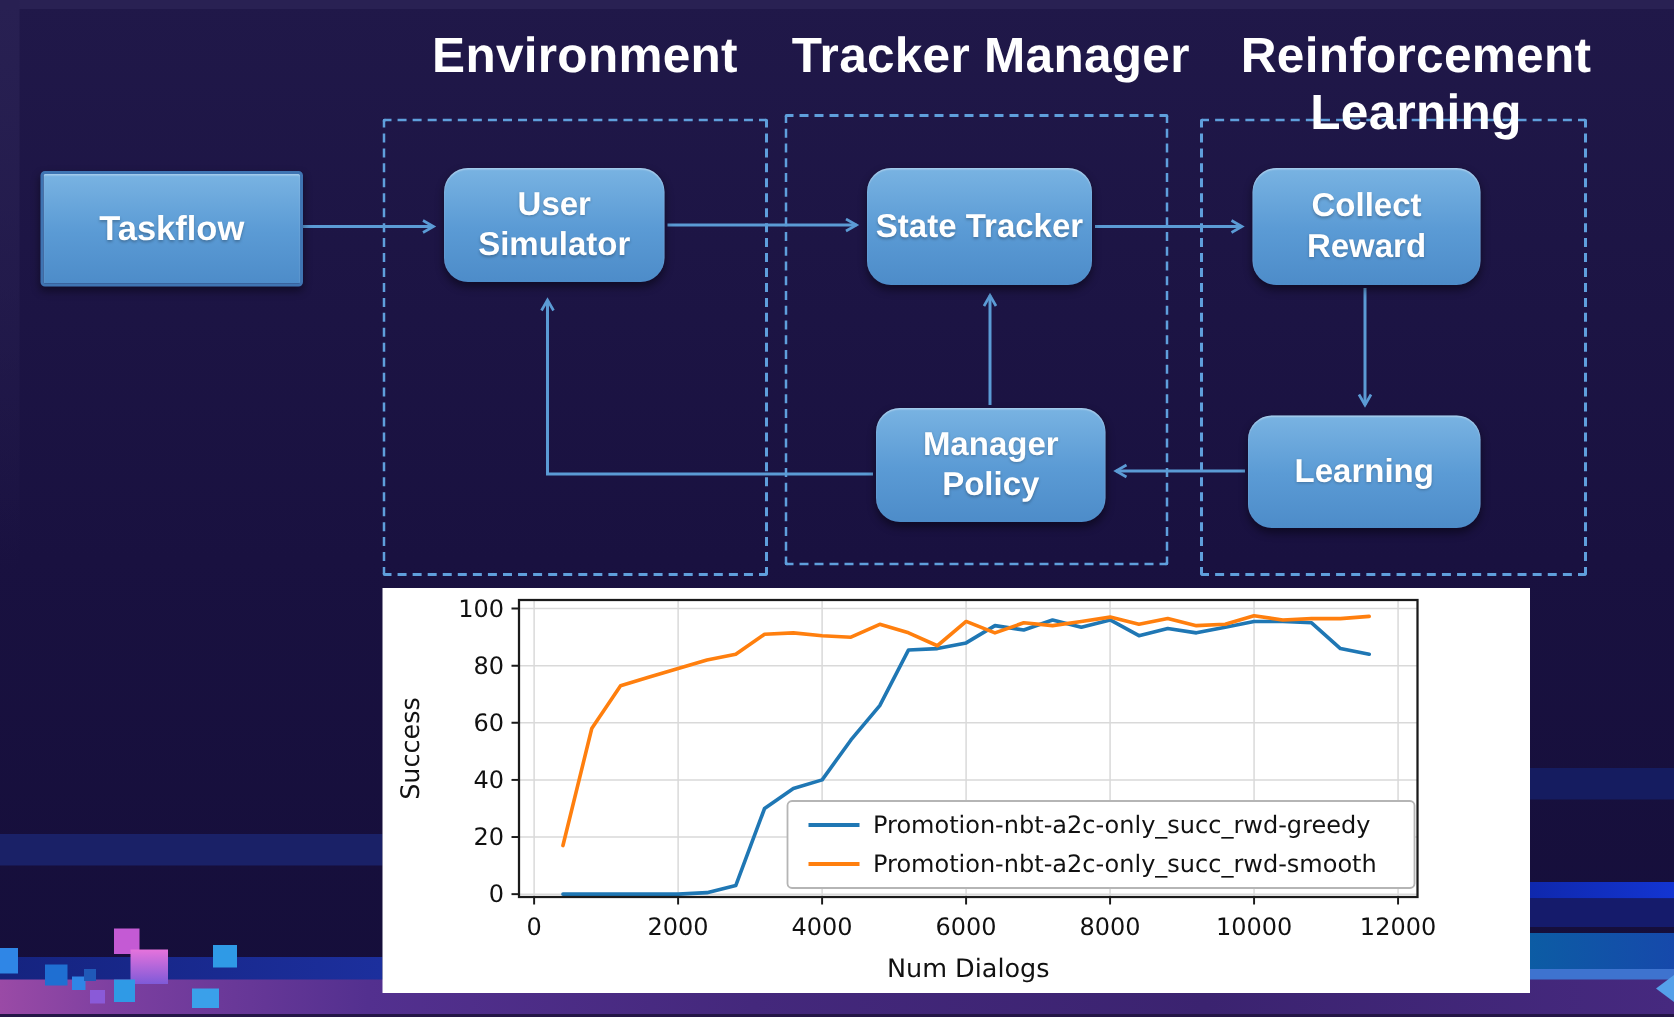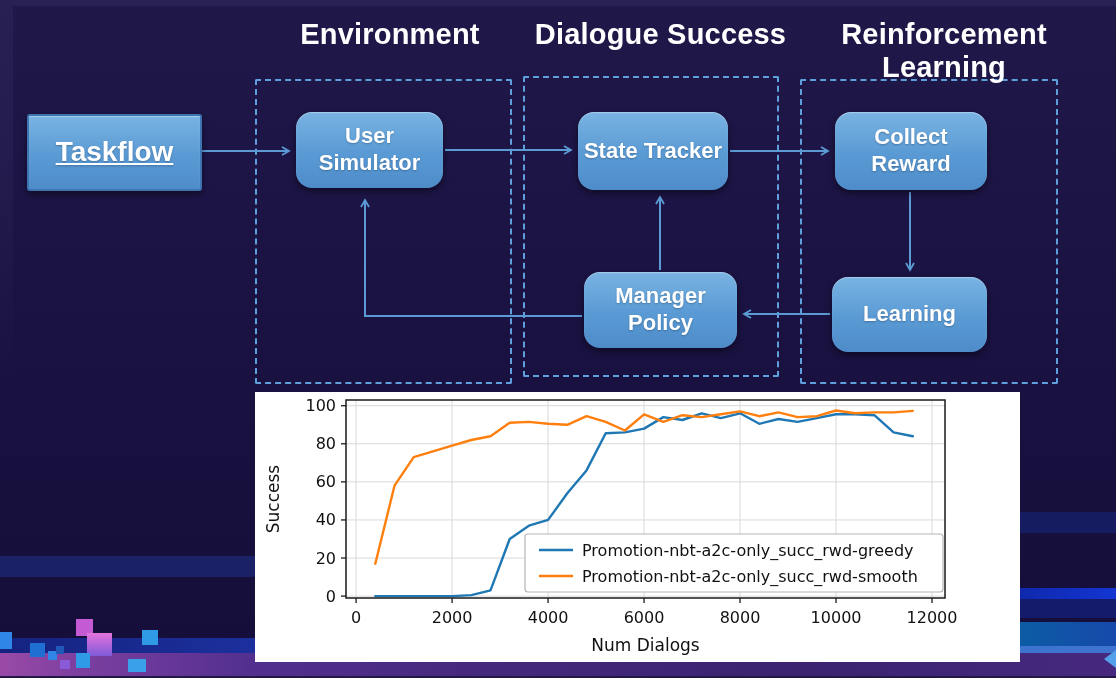--- a/index.html
+++ b/index.html
@@ -21,31 +21,31 @@
   .rb5{left:1020px;top:646px;width:96px;height:8px;background:#3e73cf;}
   .purple-bar{left:0;top:653px;width:1116px;height:24px;z-index:1;
     background:linear-gradient(90deg,#9a4aa6 0%,#7c3fa0 7%,#53308f 22%,#44287c 45%,#3b2370 72%,#46297f 100%);}
   .bottom-strip{left:0;top:676px;width:1116px;height:2px;background:#241647;z-index:1;}
   .sq{position:absolute;z-index:3;}
   .corner-glyph{left:1104px;top:650px;width:0;height:0;z-index:4;
     border-top:9px solid transparent;border-bottom:9px solid transparent;border-right:12px solid #55a0ea;}
   
   .section-title{
     position:absolute;top:18px;height:36px;z-index:6;
-    color:#ffffff;font-weight:700;font-size:29px;text-align:center;letter-spacing:.2px;
+    color:#ffffff;font-weight:700;font-size:33px;text-align:center;letter-spacing:.2px;
   }
   .section-box{position:absolute;border:2px dashed #5f9fdc;border-radius:2px;z-index:2;}
   .node{
     position:absolute;z-index:6;display:flex;align-items:center;justify-content:center;
     text-align:center;color:#fff;font-weight:700;font-size:22px;line-height:1.22;
     background:linear-gradient(180deg,#79b3e2 0%,#5b9bd5 52%,#4d8cc9 100%);
     border-radius:16px;box-shadow:0 3px 6px rgba(0,0,0,.45), inset 0 1px 1px rgba(255,255,255,.35);
     text-shadow:0 1px 2px rgba(0,0,0,.25);
   }
-  #node-taskflow{border-radius:3px;border:2px solid #3f74b2;font-size:28px;text-decoration:underline;}
+  #node-taskflow{border-radius:3px;border:2px solid #3f74b2;font-size:23px;}
   .arrows{position:absolute;left:0;top:0;z-index:5;pointer-events:none;}
   
   .chart-panel{position:absolute;left:255px;top:392px;width:765px;height:270px;background:#ffffff;z-index:7;}
   .chart-panel svg{display:block;}
   .tick-label{font:16px "DejaVu Sans",sans-serif;fill:#111;}
   .ax-label{font:17px "DejaVu Sans",sans-serif;fill:#111;}
   .legend-label{font:16px "DejaVu Sans",sans-serif;fill:#111;}
 </style>
 </head>
 <body>
@@ -70,21 +70,21 @@
   <div class="sq" style="left:142px;top:630px;width:16px;height:15px;background:#2f9ae6;"></div>
   <div class="sq" style="left:0;top:632px;width:12px;height:17px;background:#2f86e6;"></div>
   <div class="sq" style="left:30px;top:643px;width:15px;height:14px;background:#1f6fd2;"></div>
   <div class="sq" style="left:48px;top:651px;width:9px;height:9px;background:#2f86e6;"></div>
   <div class="sq" style="left:56px;top:646px;width:8px;height:8px;background:#2059b8;"></div>
   <div class="sq" style="left:60px;top:660px;width:10px;height:9px;background:#8a5ad8;"></div>
   <div class="sq" style="left:76px;top:653px;width:14px;height:15px;background:#2f9ae6;"></div>
   <div class="sq" style="left:128px;top:659px;width:18px;height:13px;background:#3aa0ea;"></div>
 
   <div class="section-title" style="left:240px;width:300px;">Environment</div>
-  <div class="section-title" style="left:508px;width:305px;">Dialogue Success</div>
+  <div class="section-title" style="left:508px;width:305px;">Tracker Manager</div>
   <div class="section-title" style="left:791px;width:306px;">Reinforcement Learning</div>
 
   <div class="section-box" style="left:255px;top:79px;width:253px;height:301px;"></div>
   <div class="section-box" style="left:523px;top:76px;width:252px;height:297px;"></div>
   <div class="section-box" style="left:800px;top:79px;width:254px;height:301px;"></div>
 
   <svg class="arrows" width="1116" height="678" viewBox="0 0 1116 678">
     <defs>
       <marker id="ah" markerWidth="14" markerHeight="14" refX="8" refY="5" orient="auto" markerUnits="userSpaceOnUse">
         <path d="M1,1 L8,5 L1,9" fill="none" stroke="#5b9bd5" stroke-width="1.8"></path>

